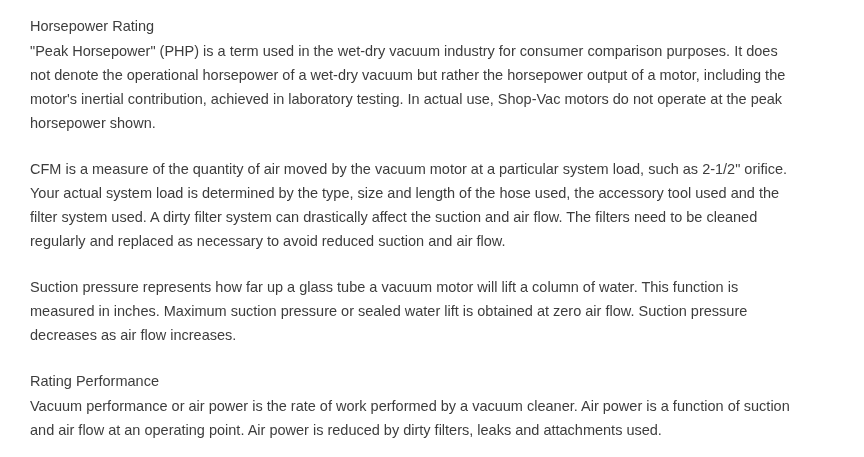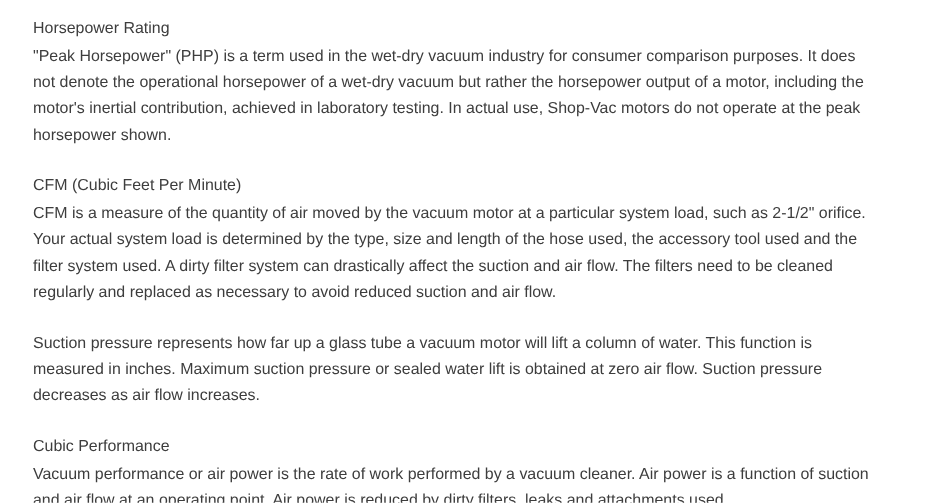--- a/index.html
+++ b/index.html
@@ -47,26 +47,25 @@
 <body>
 
 <div class="page">
 
   <div class="section">
     <p class="section-title">Horsepower Rating</p>
     <p class="section-body">"Peak Horsepower" (PHP) is a term used in the wet-dry vacuum industry for consumer comparison purposes. It does not denote the operational horsepower of a wet-dry vacuum but rather the horsepower output of a motor, including the motor's inertial contribution, achieved in laboratory testing. In actual use, Shop-Vac motors do not operate at the peak horsepower shown.</p>
   </div>
 
   <div class="section">
-    <p class="section-title">CFM (Cubic Feet Per Minute)</p>
     <p class="section-body">CFM is a measure of the quantity of air moved by the vacuum motor at a particular system load, such as 2-1/2" orifice. Your actual system load is determined by the type, size and length of the hose used, the accessory tool used and the filter system used. A dirty filter system can drastically affect the suction and air flow. The filters need to be cleaned regularly and replaced as necessary to avoid reduced suction and air flow.</p>
   </div>
 
   <div class="section">
     <p class="section-body">Suction pressure represents how far up a glass tube a vacuum motor will lift a column of water. This function is measured in inches. Maximum suction pressure or sealed water lift is obtained at zero air flow. Suction pressure decreases as air flow increases.</p>
   </div>
 
   <div class="section">
-    <p class="section-title">Cubic Performance</p>
+    <p class="section-title">Rating Performance</p>
     <p class="section-body">Vacuum performance or air power is the rate of work performed by a vacuum cleaner. Air power is a function of suction and air flow at an operating point. Air power is reduced by dirty filters, leaks and attachments used.</p>
   </div>
 
 </div>
 
 </body></html>

